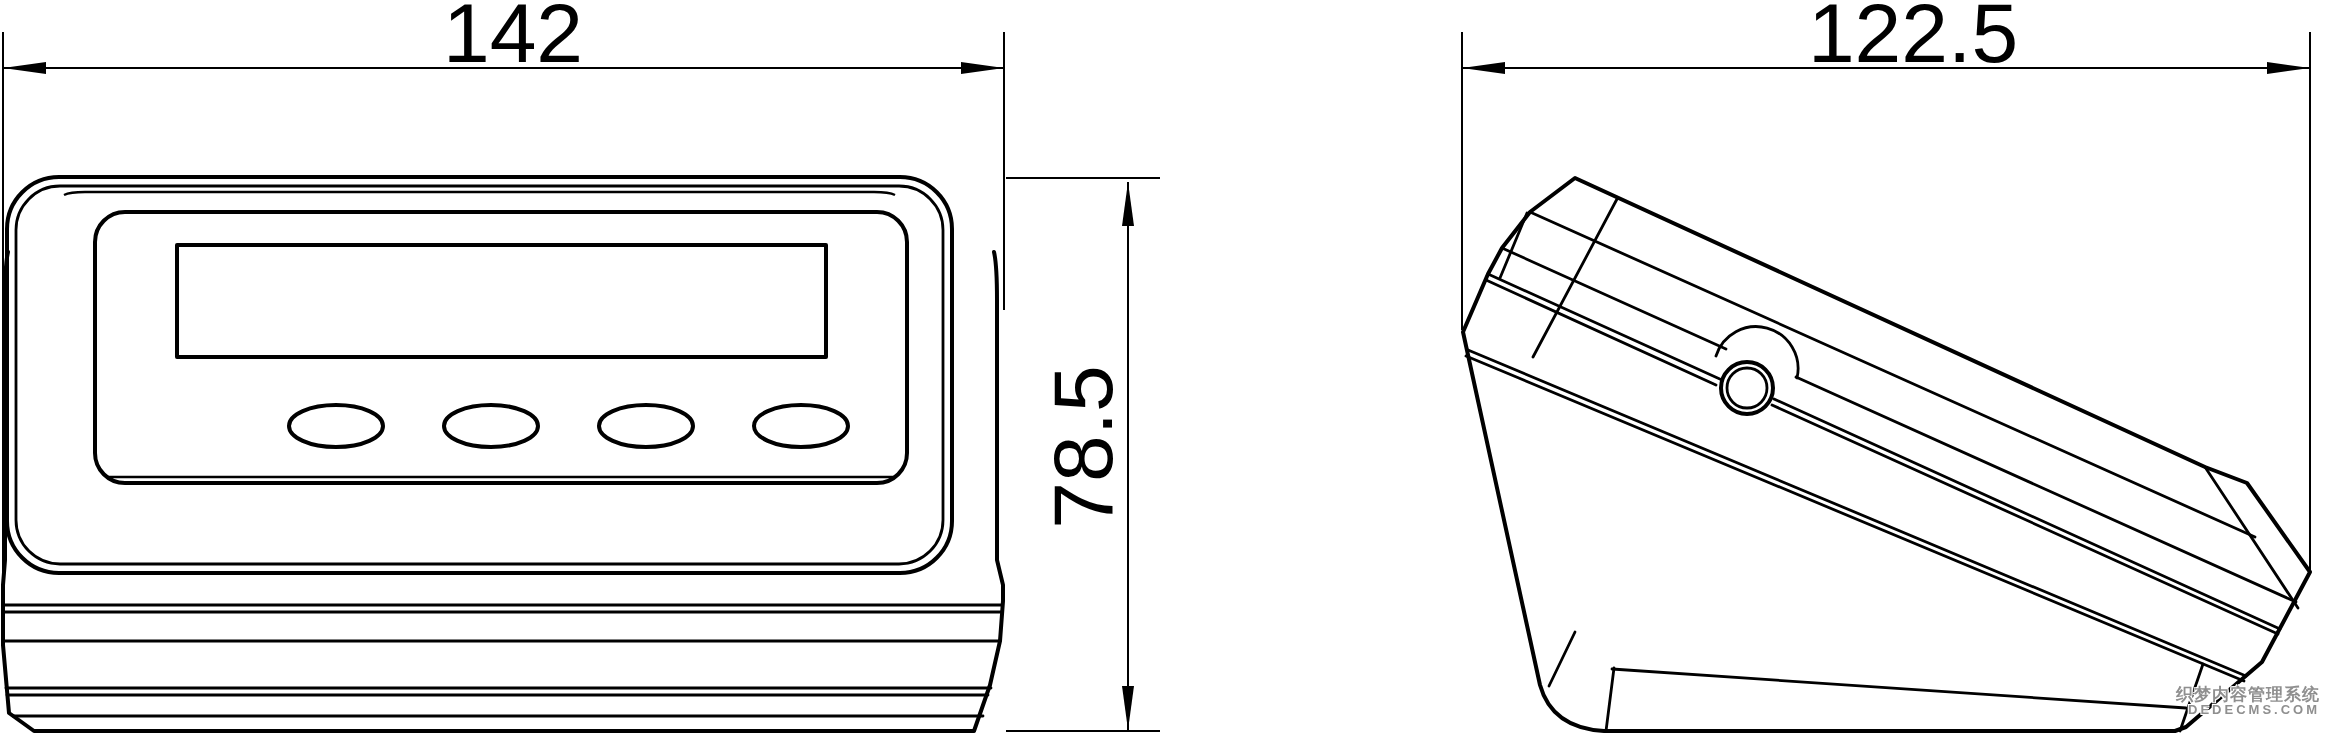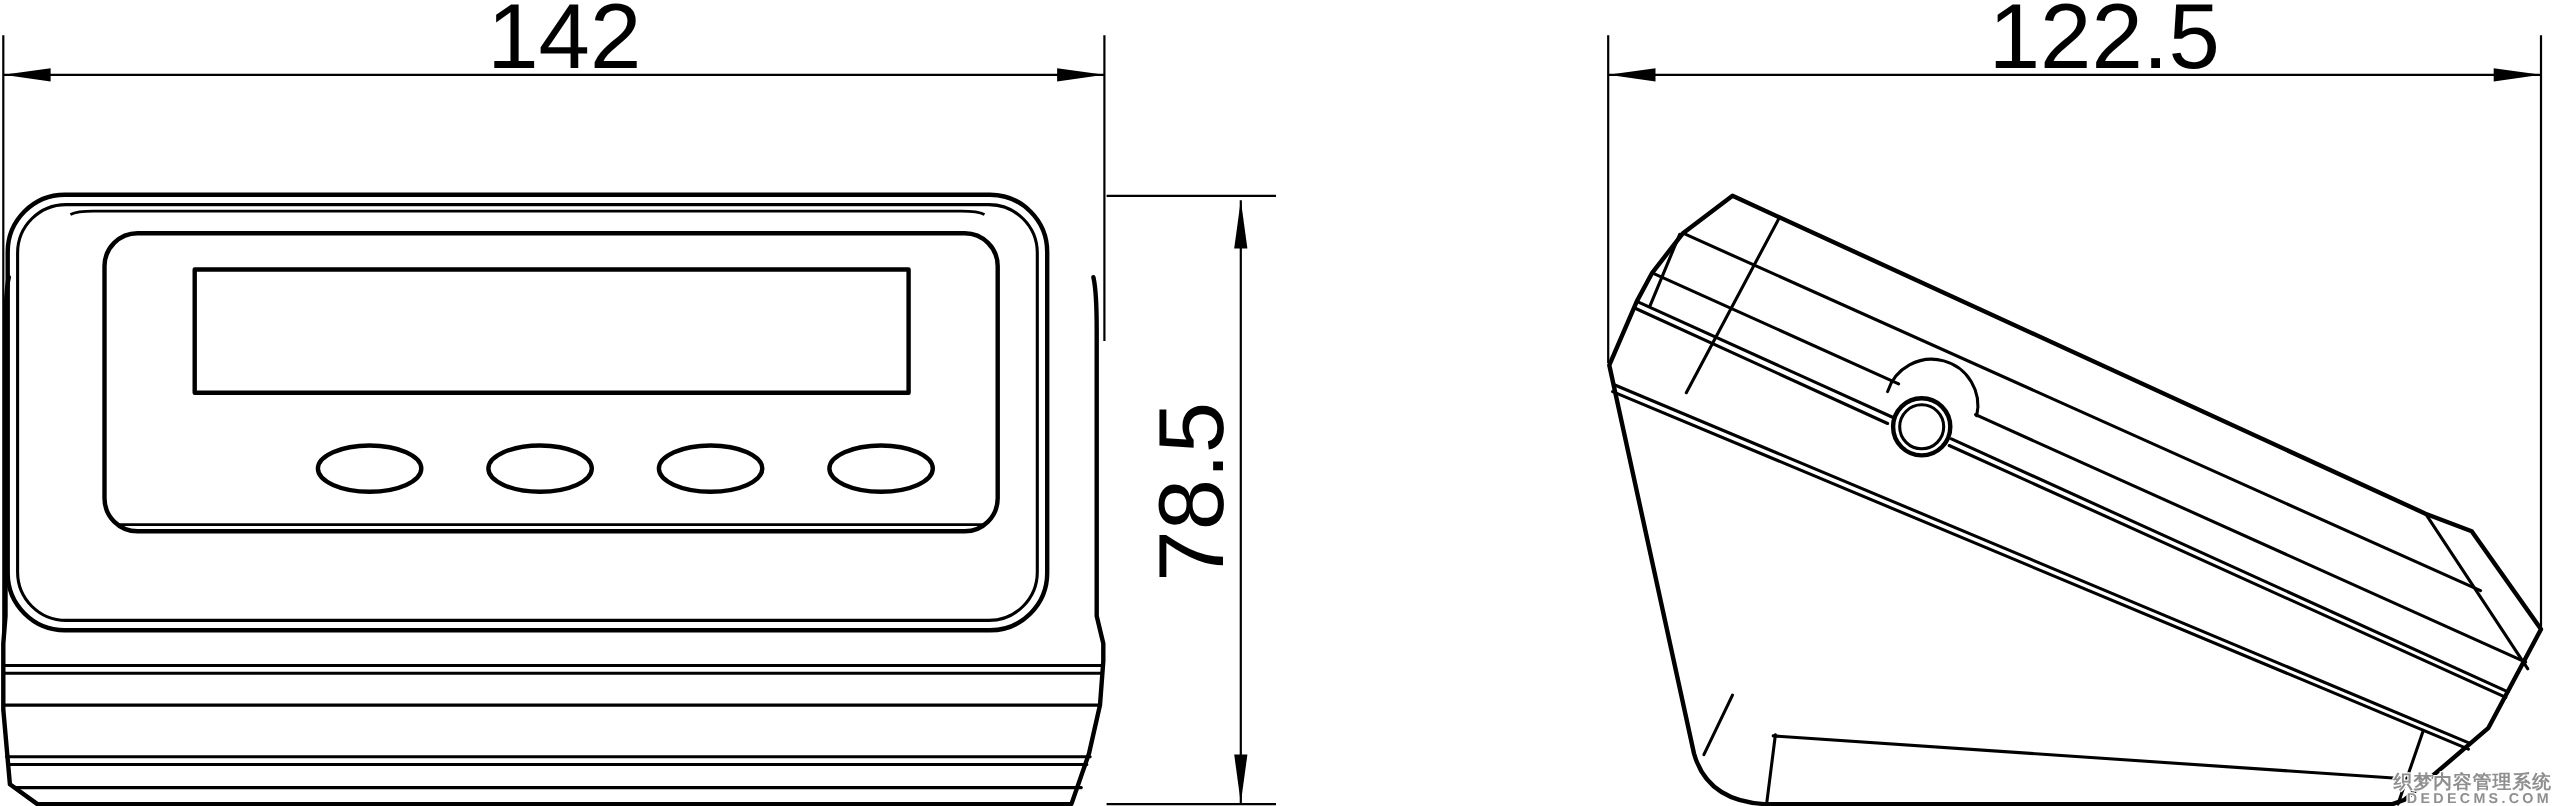--- a/index.html
+++ b/index.html
@@ -14,21 +14,21 @@
     font-family:"Liberation Sans", sans-serif;
     fill:var(--ink,#000);
   }
   .dim-text{font-size:84px;}
   .outline{stroke:var(--ink,#000);stroke-width:4;fill:none;stroke-linejoin:round;stroke-linecap:round;}
   .inner{stroke:var(--ink,#000);stroke-width:2.8;fill:none;stroke-linejoin:round;stroke-linecap:round;}
   .thin{stroke:var(--ink,#000);stroke-width:2.5;fill:none;}
   .dimline{stroke:var(--ink,#000);stroke-width:2;fill:none;}
   .arrow{fill:var(--ink,#000);stroke:none;}
   #watermark{
-    position:absolute;right:6px;bottom:0;
+    position:absolute;right:6px;bottom:16px;
     text-align:right;color:var(--wm,#8f8f8f);
     line-height:1.05;
     text-shadow:-1px -1px 0 #fff,1px -1px 0 #fff,-1px 1px 0 #fff,1px 1px 0 #fff;
     font-weight:bold;
   }
   #watermark .wm1{font-size:17px;letter-spacing:1px;}
   #watermark .wm2{font-size:13px;letter-spacing:3px;}
 </style>
 </head>
 <body style="--ink: #000000; --bg: #ffffff; --wm: #8f8f8f;">

